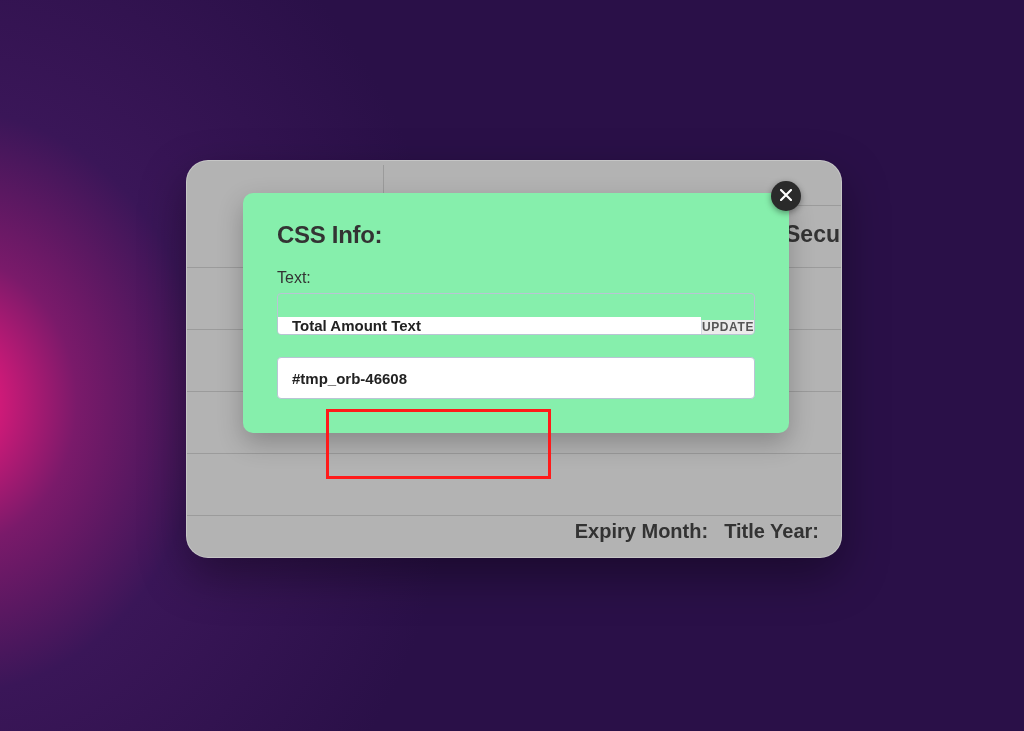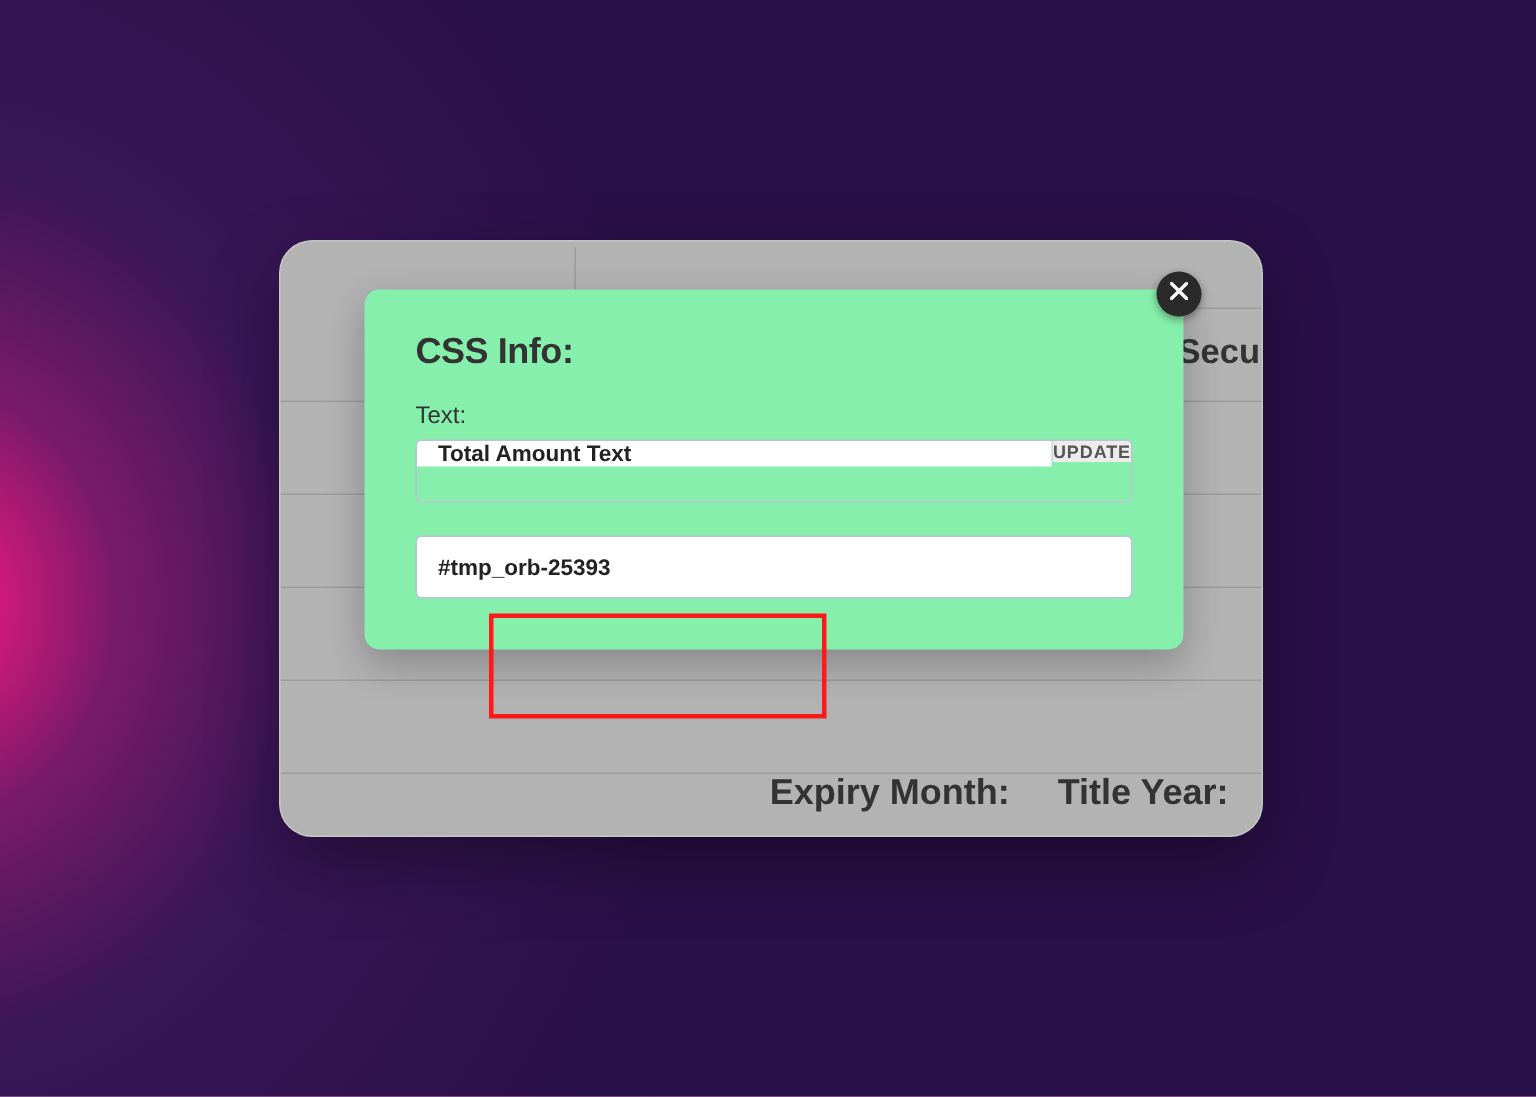--- a/index.html
+++ b/index.html
@@ -46,24 +46,24 @@
       right: 0;
       height: 1px;
       background: #9b9b9b;
     }
 
     .bg-form {
       position: absolute;
       bottom: 14px;
       right: 22px;
       display: flex;
-      gap: 32px;
-      font-weight: 700;
-      color: #333;
-      font-size: 24px;
+      gap: 16px;
+      font-weight: 700;
+      color: #333;
+      font-size: 20px;
     }
     .bg-secu {
       position: absolute;
       top: 60px;
       right: 0;
       font-weight: 700;
       color: #333;
       font-size: 23px;
       overflow: hidden;
       width: 56px;
@@ -114,21 +114,21 @@
     }
 
     .field-label {
       font-size: 16px;
       color: #333;
       margin-bottom: 6px;
     }
 
     .input-row {
       display: flex;
-      align-items: flex-start;
+      align-items: flex-end;
       border: 1px solid #b9c4d4;
       border-radius: 4px;
       overflow: hidden;
       height: 42px;
       margin-bottom: 22px;
     }
     .input-row input {
       flex: 1;
       border: none;
       padding: 0 14px;
@@ -203,18 +203,18 @@
     </div>
 
     <h2>CSS Info:</h2>
 
     <div class="field-label">Text:</div>
     <div class="input-row">
       <input type="text" value="Total Amount Text" style="">
       <button class="update-btn">UPDATE</button>
     </div>
 
-    <div class="selector-box">#tmp_orb-25393</div>
+    <div class="selector-box">#tmp_orb-46608</div>
 
     <div class="highlight-box" style="top:216px;left:83px;width:225px;height:70px;"></div>
   </div>
 
 </div>
 
 </body></html>

